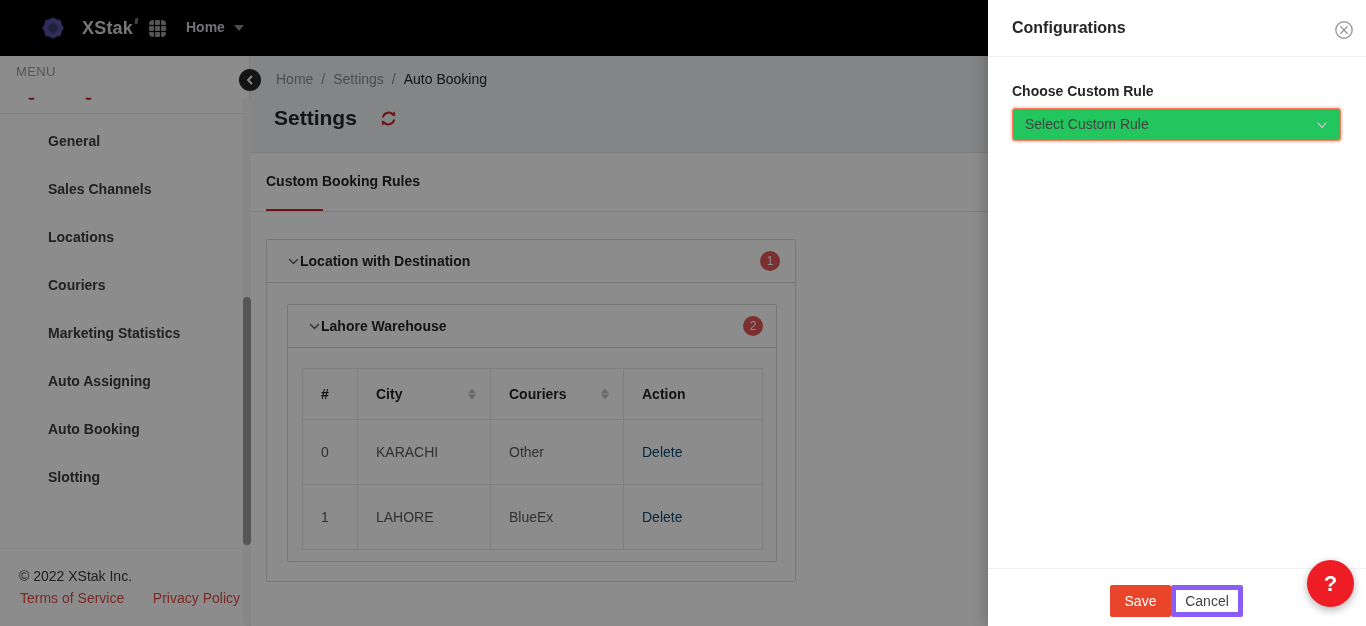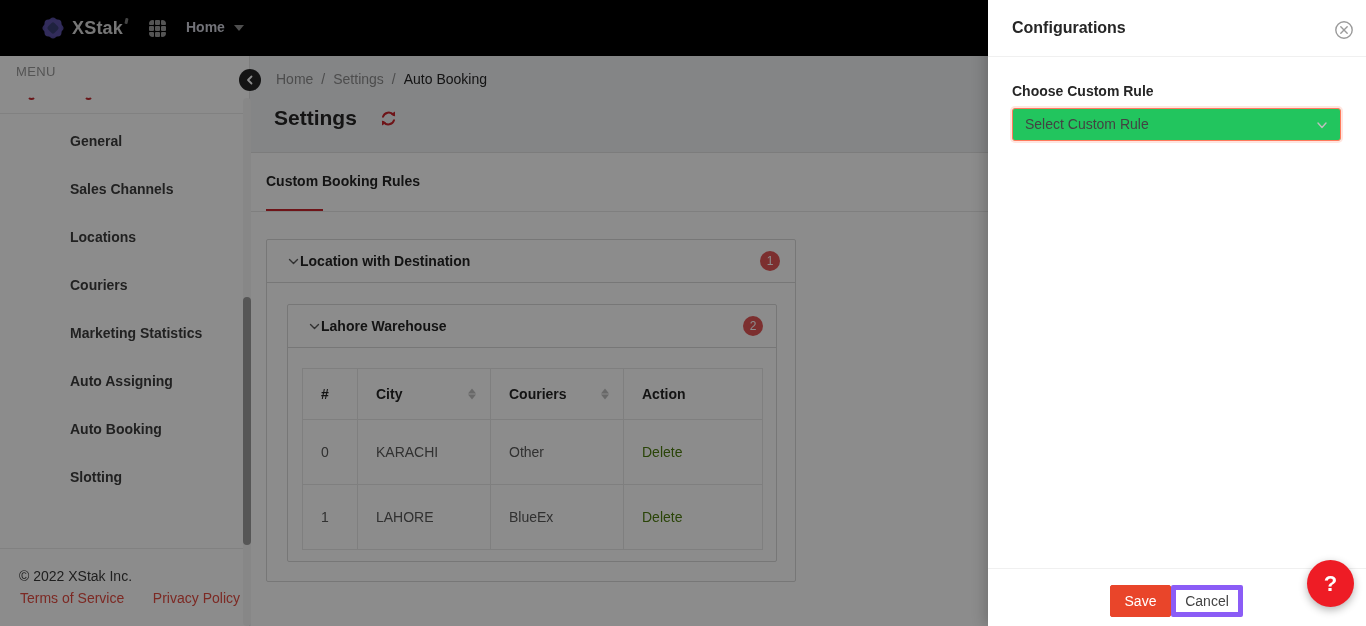--- a/index.html
+++ b/index.html
@@ -2,34 +2,34 @@
 <html><head>
 <meta charset="utf-8">
 <style>
   * { margin:0; padding:0; box-sizing:border-box; }
   html,body { width:1366px; height:626px; font-family:"Liberation Sans", sans-serif; background:#fff; }
   .app { position:relative; width:1366px; height:626px; overflow:hidden; background:#f0f2f5; }
 
   
   .topbar { position:absolute; left:0; top:0; width:1366px; height:56px; background:#000; z-index:5; display:flex; align-items:center; }
   .logo-wrap { position:absolute; left:40px; top:15px; display:flex; align-items:flex-start; }
-  .brand { color:#d8d8d8; font-size:18px; font-weight:700; letter-spacing:.2px; margin-left:6px; line-height:26px; }
+  .brand { color:#d8d8d8; font-size:18px; font-weight:700; letter-spacing:.2px; margin-left:16px; line-height:26px; }
   .logo-mark { width:3px; height:6px; background:#7a7a7a; margin-left:2px; margin-top:3px; transform:rotate(12deg); border-radius:1px; }
   .grid-icon { position:absolute; left:149px; top:20px; width:17px; height:17px; display:grid; grid-template-columns:repeat(3,1fr); grid-template-rows:repeat(3,1fr); gap:1.5px; border-radius:4px; overflow:hidden; }
   .grid-icon span { background:#9a9a9a; border-radius:1px; }
   .nav-home { position:absolute; left:186px; top:19px; color:#cfd0da; font-size:14px; font-weight:700; display:flex; align-items:center; gap:9px; cursor:pointer; }
   .caret-down { width:0; height:0; border-left:5px solid transparent; border-right:5px solid transparent; border-top:6px solid #8f8f8f; margin-top:2px; }
 
   
   .sidebar { position:absolute; left:0; top:56px; width:250px; height:570px; background:#fff; border-right:1px solid #e4e4e4; z-index:2; }
   .menu-label { position:absolute; left:16px; top:8px; font-size:13px; color:#999; letter-spacing:.4px; }
   .clipped-item { position:absolute; top:36px; left:0; width:250px; height:10px; overflow:hidden; }
   .clip-arc { position:absolute; top:0px; width:9px; height:8px; border:2px solid #c02a30; border-top:none; border-left-color:transparent; border-right-color:transparent; border-radius:0 0 8px 8px; }
   .side-divider { position:absolute; left:0; width:250px; border-top:1px solid #ececec; }
-  .menu-items { position:absolute; left:0; top:61px; width:249px;margin-left:22px; }
+  .menu-items { position:absolute; left:0; top:61px; width:249px; }
   .menu-item { height:48px; line-height:48px; padding-left:48px; font-size:14px; font-weight:700; color:#3d3d3d; cursor:pointer; white-space:nowrap; }
   .side-footer-copy { position:absolute; left:19px; top:512px; font-size:14px; color:#3a3a3a; }
   .side-links { position:absolute; left:20px; top:534px; width:220px; display:flex; justify-content:space-between; font-size:14px; color:#e24b41; }
   .side-links span { cursor:pointer; }
   .side-scroll-track { position:absolute; left:243px; top:42px; width:8px; height:528px; background:#f6f6f6; border-radius:4px; }
   .side-scroll-thumb { position:absolute; left:0; top:199px; width:8px; height:248px; background:#9d9d9d; border-radius:4px; }
 
   
   .main { position:absolute; left:251px; top:56px; width:1115px; height:570px; }
   .collapse-btn { position:absolute; left:-12px; top:13px; width:22px; height:22px; border-radius:50%; background:#252525; color:#fff; display:flex; align-items:center; justify-content:center; cursor:pointer; z-index:6; }
@@ -56,21 +56,21 @@
   
   table.rules { position:absolute; left:14px; top:63px; border-collapse:collapse; table-layout:fixed; }
   table.rules th, table.rules td { border:1px solid #e8e8e8; text-align:left; font-size:14px; padding-left:18px; }
   table.rules th { height:51px; font-weight:700; color:#262626; position:relative; }
   table.rules td { height:65px; color:#595959; }
   .col0{width:55px;} .col1{width:133px;} .col2{width:133px;} .col3{width:139px;}
   .sorter { position:absolute; right:14px; top:50%; transform:translateY(-50%); display:flex; flex-direction:column; gap:1px; cursor:pointer; }
   .sorter i { width:0; height:0; border-left:4px solid transparent; border-right:4px solid transparent; display:block; }
   .sorter .up { border-bottom:5px solid #bfbfbf; }
   .sorter .dn { border-top:5px solid #bfbfbf; }
-  .delete-link { color:#4d7c0f; cursor:pointer; }
+  .delete-link { color:#0c4a6e; cursor:pointer; }
 
   
   .mask { position:absolute; inset:0; background:rgba(0,0,0,0.45); z-index:50; }
 
   
   .drawer { position:absolute; left:988px; top:0; width:378px; height:626px; background:#fff; z-index:100; box-shadow:-4px 0 12px rgba(0,0,0,0.18); }
   .drawer-header { position:relative; height:57px; border-bottom:1px solid #f0f0f0; }
   .drawer-title { position:absolute; left:24px; top:19px; font-size:16px; font-weight:700; color:#262626; }
   .drawer-close { position:absolute; left:346px; top:20px; width:20px; height:20px; cursor:pointer; }
   .field-label { position:absolute; left:24px; top:83px; font-size:14px; font-weight:700; color:#262626; }

